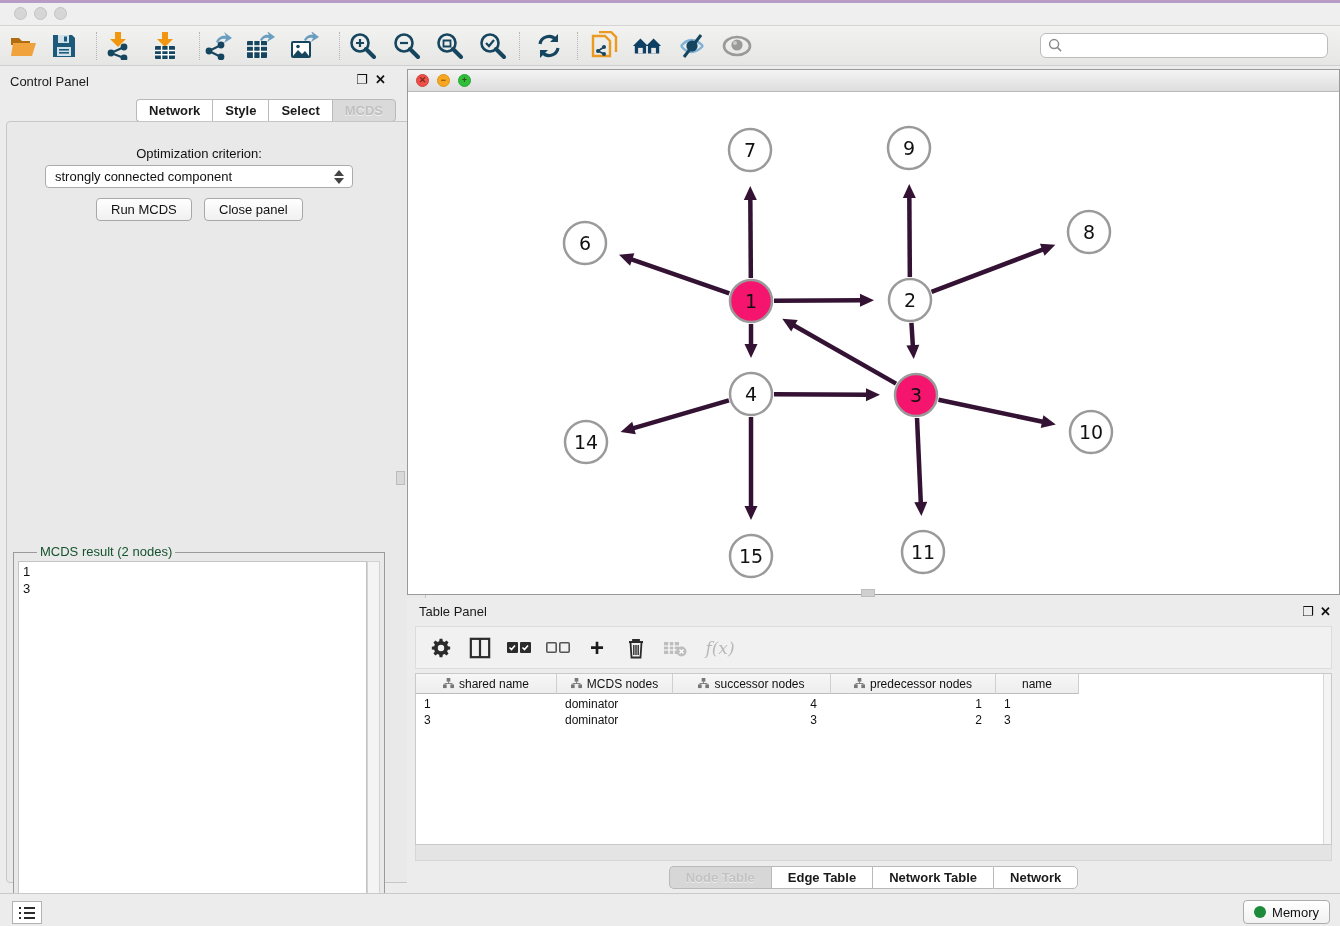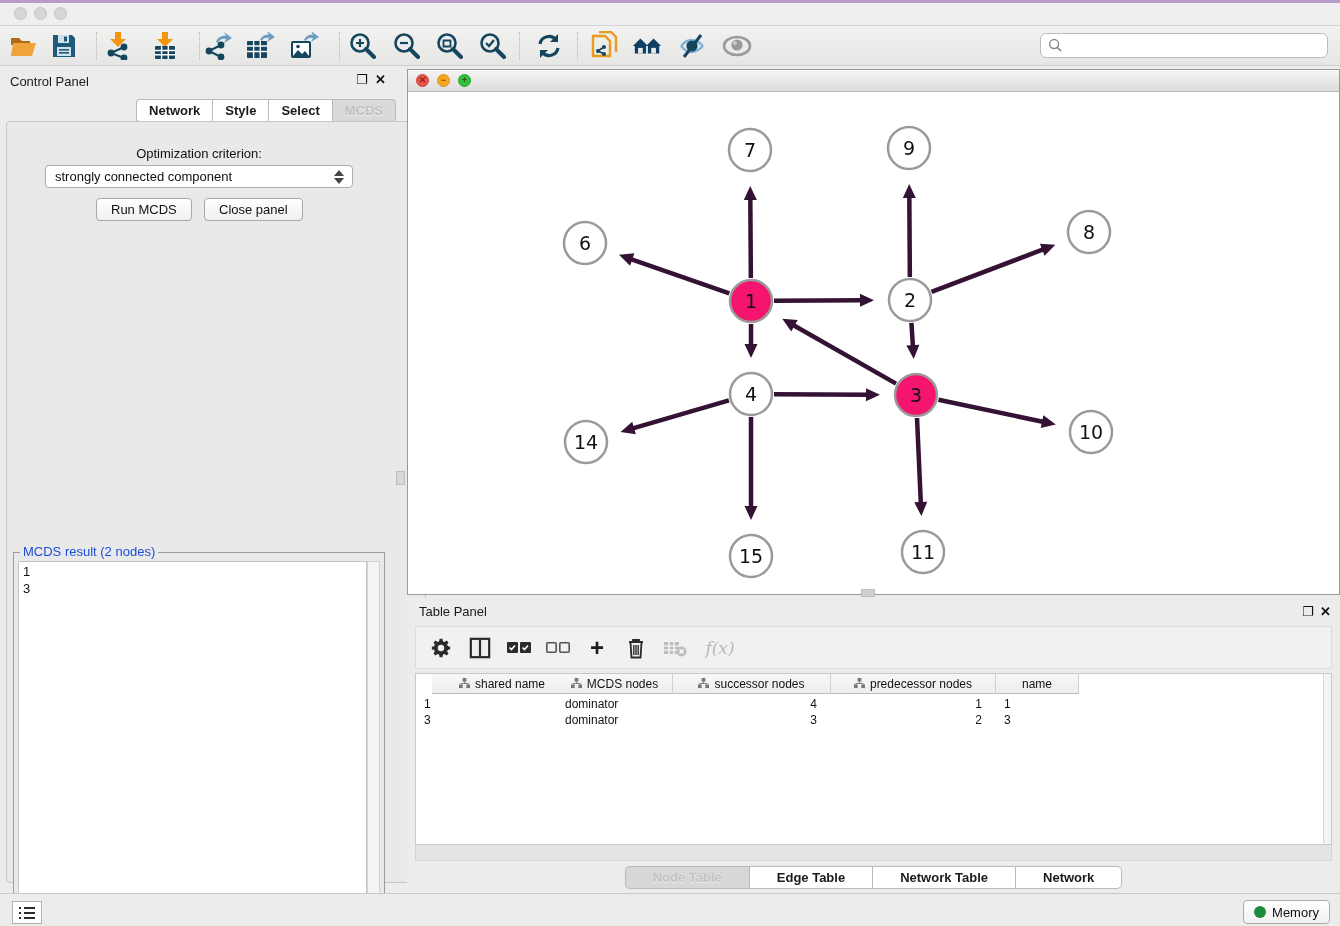--- a/index.html
+++ b/index.html
@@ -31,21 +31,21 @@
   .cp-tab.active{background:#dadada;color:#c0c0c0;text-shadow:0 1px 0 #efefef;}
   #cp-content{left:6px;top:55px;width:420px;height:762px;background:#e9e9e9;border:1px solid #c6c6c6;border-radius:4px;}
   #opt-label{left:0;top:24px;width:384px;text-align:center;font-size:13px;color:#111;}
   #opt-select{left:38px;top:43px;width:308px;height:23px;background:#fff;border:1px solid #ababab;border-radius:4px;display:flex;align-items:center;padding-left:9px;font-size:13px;color:#111;cursor:pointer;}
   #opt-stepper{position:absolute;right:8px;top:3px;width:10px;height:16px;}
   #opt-stepper:before,#opt-stepper:after{content:"";position:absolute;left:0;border-left:5px solid transparent;border-right:5px solid transparent;}
   #opt-stepper:before{top:1px;border-bottom:6px solid #444;}
   #opt-stepper:after{bottom:1px;border-top:6px solid #444;}
   .cp-button{top:76px;height:23px;background:linear-gradient(#fff,#f0f0f0);border:1px solid #a8a8a8;border-radius:4px;font-size:13px;color:#111;display:flex;align-items:center;justify-content:center;cursor:pointer;padding:0 14px;}
   #mcds-result{left:6px;top:430px;width:372px;height:382px;border:1px solid #9a9a9a;background:#e9e9e9;}
-  #mcds-legend{position:absolute;left:6px;top:-9px;background:#e9e9e9;padding:0 3px;font-size:13px;color:#1d4ed8;}
+  #mcds-legend{position:absolute;left:23px;top:-9px;background:#e9e9e9;padding:0 3px;font-size:13px;color:#14532d;}
   #mcds-textarea{position:absolute;left:4px;top:8px;right:17px;bottom:4px;background:#fff;border:1px solid #c4c4c4;font-size:13px;color:#111;padding:1px 4px;line-height:17px;overflow:hidden;}
   #mcds-scroll{position:absolute;right:4px;top:8px;width:13px;bottom:4px;background:#f4f4f4;border:1px solid #d2d2d2;}
   
   #net-window{left:407px;top:66px;width:933px;height:526px;background:#fff;border:1px solid #9a9a9a;}
   #net-titlebar{left:0;top:0;width:931px;height:22px;background:linear-gradient(#f4f4f4,#dddddd);border-bottom:1px solid #b8b8b8;}
   .light{top:4px;width:13px;height:13px;border-radius:50%;font-size:9px;font-weight:bold;color:rgba(60,20,10,0.65);display:flex;align-items:center;justify-content:center;cursor:pointer;line-height:1;}
   #net-title{width:100%;text-align:center;top:3px;font-size:13px;color:#222;}
   #graph-svg{position:absolute;left:0;top:22px;}
   .splitter-v{left:396px;top:468px;width:9px;height:14px;background:#d8d8d8;border:1px solid #bcbcbc;}
   .splitter-h{left:861px;top:586px;width:14px;height:8px;background:#d0d0d0;border:1px solid #bdbdbd;}
@@ -55,21 +55,21 @@
   #tp-toolbar{left:8px;top:28px;width:917px;height:43px;background:#f1f1f1;border:1px solid #dcdcdc;display:flex;align-items:center;padding-left:12px;gap:13px;}
   .tp-icon{width:26px;height:26px;display:flex;align-items:center;justify-content:center;cursor:pointer;}
   #fx-label{font-family:"DejaVu Serif",serif;font-style:italic;font-size:17px;color:#b8b8b8;}
   #tp-table{left:8px;top:75px;width:917px;height:172px;background:#fff;border:1px solid #c9c9c9;overflow:hidden;}
   #tp-colheads{position:absolute;left:0;top:0;height:20px;}
   .col-head{position:absolute;top:0;height:20px;background:linear-gradient(#f7f7f7,#ededed);border-right:1px solid #cfcfcf;border-bottom:1px solid #bdbdbd;display:flex;align-items:center;justify-content:center;gap:5px;font-size:12px;color:#111;cursor:pointer;}
   .tp-row-cell{position:absolute;height:16px;font-size:12px;color:#111;display:flex;align-items:center;}
   #tp-vscroll{position:absolute;right:0;top:0;width:8px;height:170px;background:#f4f4f4;border-left:1px solid #d8d8d8;}
   #tp-grayband{left:8px;top:247px;width:917px;height:16px;background:#e4e4e4;border:1px solid #d6d6d6;border-top:none;}
   #tp-tabs{left:0;top:268px;width:933px;text-align:center;}
-  .tp-tab{display:inline-block;padding:3px 27px;font-size:13px;font-weight:bold;color:#1a1a1a;background:#fff;border:1px solid #b9b9b9;border-right:none;cursor:pointer;}
+  .tp-tab{display:inline-block;padding:3px 16px;font-size:13px;font-weight:bold;color:#1a1a1a;background:#fff;border:1px solid #b9b9b9;border-right:none;cursor:pointer;}
   .tp-tab:first-child{border-top-left-radius:5px;border-bottom-left-radius:5px;}
   .tp-tab:last-child{border-right:1px solid #b9b9b9;border-top-right-radius:5px;border-bottom-right-radius:5px;}
   .tp-tab.active{background:#d7d7d7;color:#c2c2c2;text-shadow:0 1px 0 #eee;}
   
   #statusbar{left:0;top:890px;width:1340px;height:36px;background:#ececec;border-top:1px solid #c9c9c9;}
   #list-btn{left:12px;top:7px;width:30px;height:23px;background:#fff;border:1px solid #b2b2b2;display:flex;align-items:center;justify-content:center;cursor:pointer;}
   #memory-btn{right:10px;top:6px;height:24px;background:linear-gradient(#fff,#f1f1f1);border:1px solid #adadad;border-radius:4px;display:flex;align-items:center;gap:6px;padding:0 10px;font-size:13px;color:#111;cursor:pointer;}
   #memory-dot{width:12px;height:12px;border-radius:50%;background:#1d8a3c;}
 </style>
 </head>
@@ -365,21 +365,21 @@
             <circle cx="18.5" cy="12.5" r="5" fill="#bdbdbd"></circle>
             <path d="M16.5 10.5 l4 4 M20.5 10.5 l-4 4" stroke="#fff" stroke-width="1.4"></path>
           </svg>
       </div>
       <div class="tp-icon" style="width:38px">
           <span id="fx-label">f(x)</span>
         </div>
     </div>
     <div id="tp-table" class="abs">
       <div id="tp-colheads">
-          <div class="col-head" style="left: 16px; width: 141px;">
+          <div class="col-head" style="left: 0px; width: 141px;">
             <svg width="11" height="11" viewBox="0 0 12 12">
               <rect x="4" y="0" width="4" height="4" fill="#777"></rect>
               <rect x="0" y="7" width="4" height="4" fill="#777"></rect>
               <rect x="8" y="7" width="4" height="4" fill="#777"></rect>
               <path d="M6 4 v2 M2 7 v-1 h8 v1" stroke="#777" fill="none"></path>
             </svg>
             <span>shared name</span>
           </div>
           <div class="col-head" style="left: 141px; width: 116px;">
             <svg width="11" height="11" viewBox="0 0 12 12">

